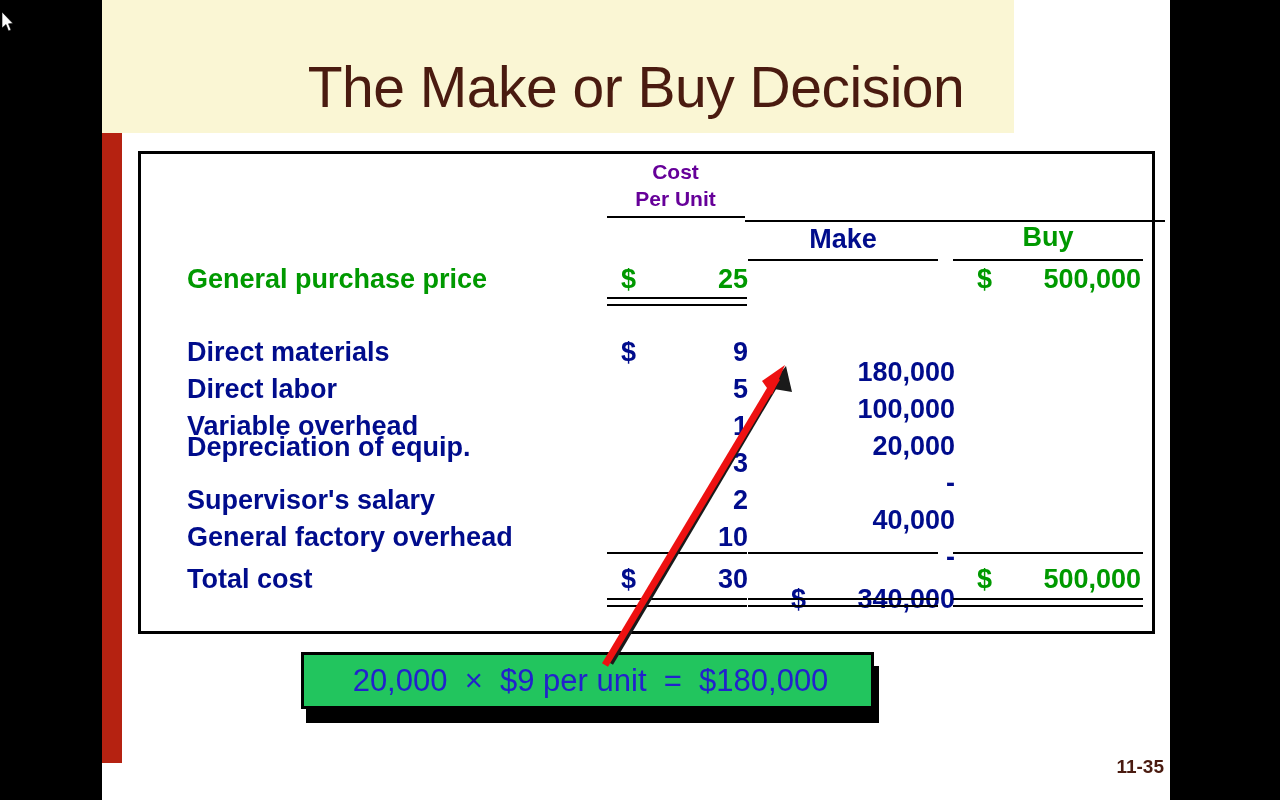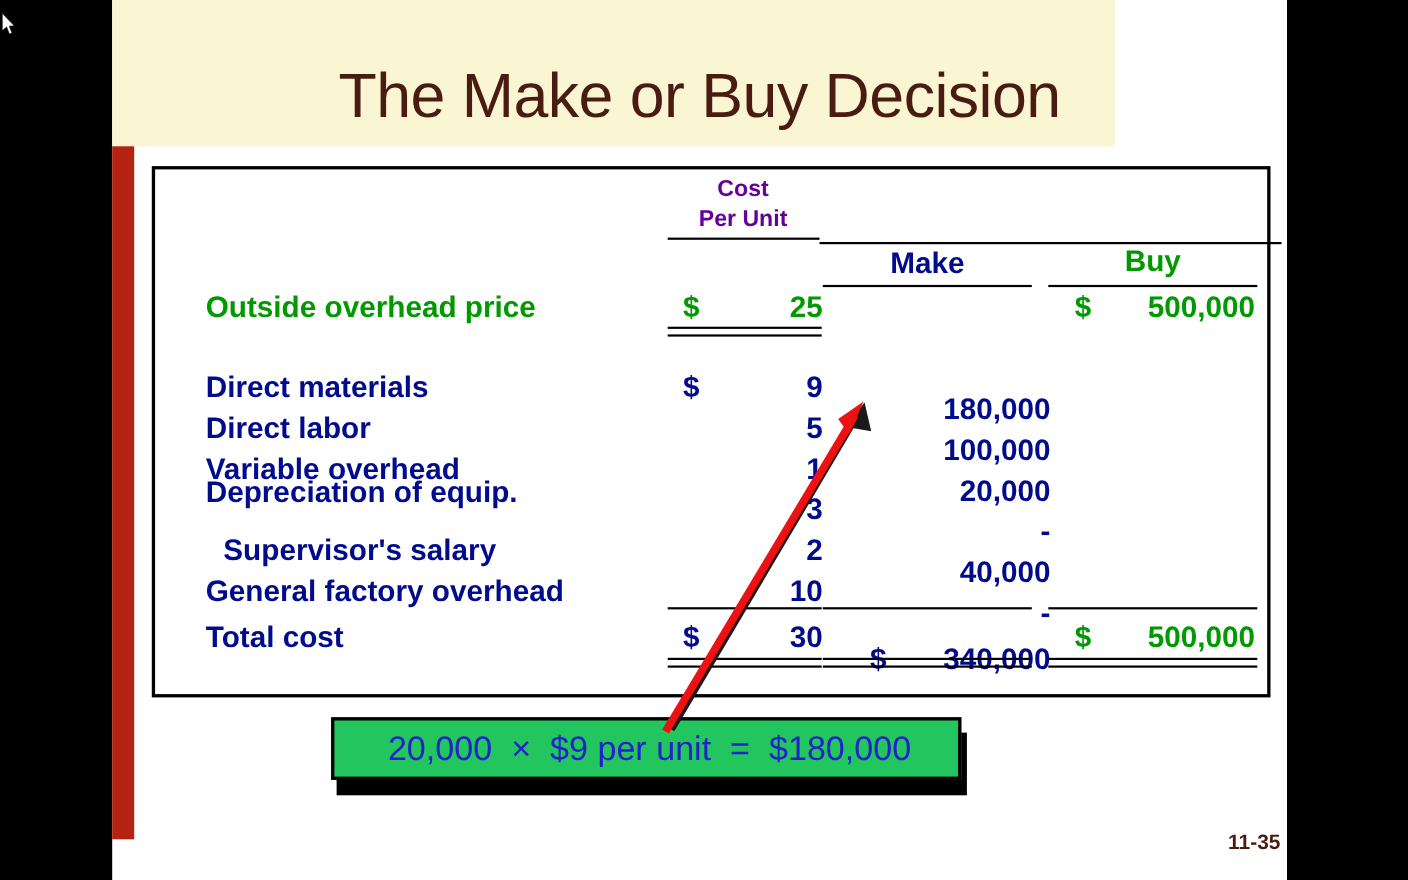--- a/index.html
+++ b/index.html
@@ -197,21 +197,21 @@
         <div class="rule" style="left:466px; top:62px; width:138px;"></div>
 
         <div class="rule" style="left:604px; top:66px; width:420px;"></div>
 
         <div class="hdr-mid navy" style="position:absolute; left:607px; top:70px; width:190px; text-align:center;">Make</div>
         <div class="rule" style="left:607px; top:105px; width:190px;"></div>
 
         <div class="hdr-mid green" style="position:absolute; left:812px; top:68px; width:190px; text-align:center;">Buy</div>
         <div class="rule" style="left:812px; top:105px; width:190px;"></div>
 
-        <div class="col-label row-text green" style="top:110px;">Outside overhead price</div>
+        <div class="col-label row-text green" style="top:110px;">General purchase price</div>
 
         <div class="col-unit amt green" style="top:110px;">
           <span style="position:absolute; left:18px;">$</span>
           <span>25</span>
         </div>
         <div class="rule-dbl" style="left:466px; top:143px; width:140px;"></div>
 
         <div class="col-buy amt green" style="top:110px;">
           <span style="position:absolute; left:6px;">$</span>
           <span>500,000</span>
@@ -223,21 +223,21 @@
             <div class="col-make amt navy" style="top: 183px;">180,000</div>
             <div class="col-label row-text navy" style="top: 220px;">Direct labor</div>
             <div class="col-unit amt navy" style="top: 220px;"><span>5</span></div>
             <div class="col-make amt navy" style="top: 220px;">100,000</div>
             <div class="col-label row-text navy" style="top: 257px;">Variable overhead</div>
             <div class="col-unit amt navy" style="top: 257px;"><span>1</span></div>
             <div class="col-make amt navy" style="top: 257px;">20,000</div>
             <div class="col-label row-text navy" style="top: 278px;">Depreciation of equip.</div>
             <div class="col-unit amt navy" style="top: 294px;"><span>3</span></div>
             <div class="col-make amt navy" style="top: 294px;">-</div>
-            <div class="col-label row-text navy" style="top: 331px; margin-left: 16px;">Supervisor's salary</div>
+            <div class="col-label row-text navy" style="top: 331px;">Supervisor's salary</div>
             <div class="col-unit amt navy" style="top: 331px;"><span>2</span></div>
             <div class="col-make amt navy" style="top: 331px;">40,000</div>
             <div class="col-label row-text navy" style="top: 368px;">General factory overhead</div>
             <div class="col-unit amt navy" style="top: 368px;"><span>10</span></div>
             <div class="col-make amt navy" style="top: 368px;">-</div>
           </div>
 
         <div class="rule" style="left:466px; top:398px; width:140px;"></div>
         <div class="rule" style="left:607px; top:398px; width:190px;"></div>
         <div class="rule" style="left:812px; top:398px; width:190px;"></div>

